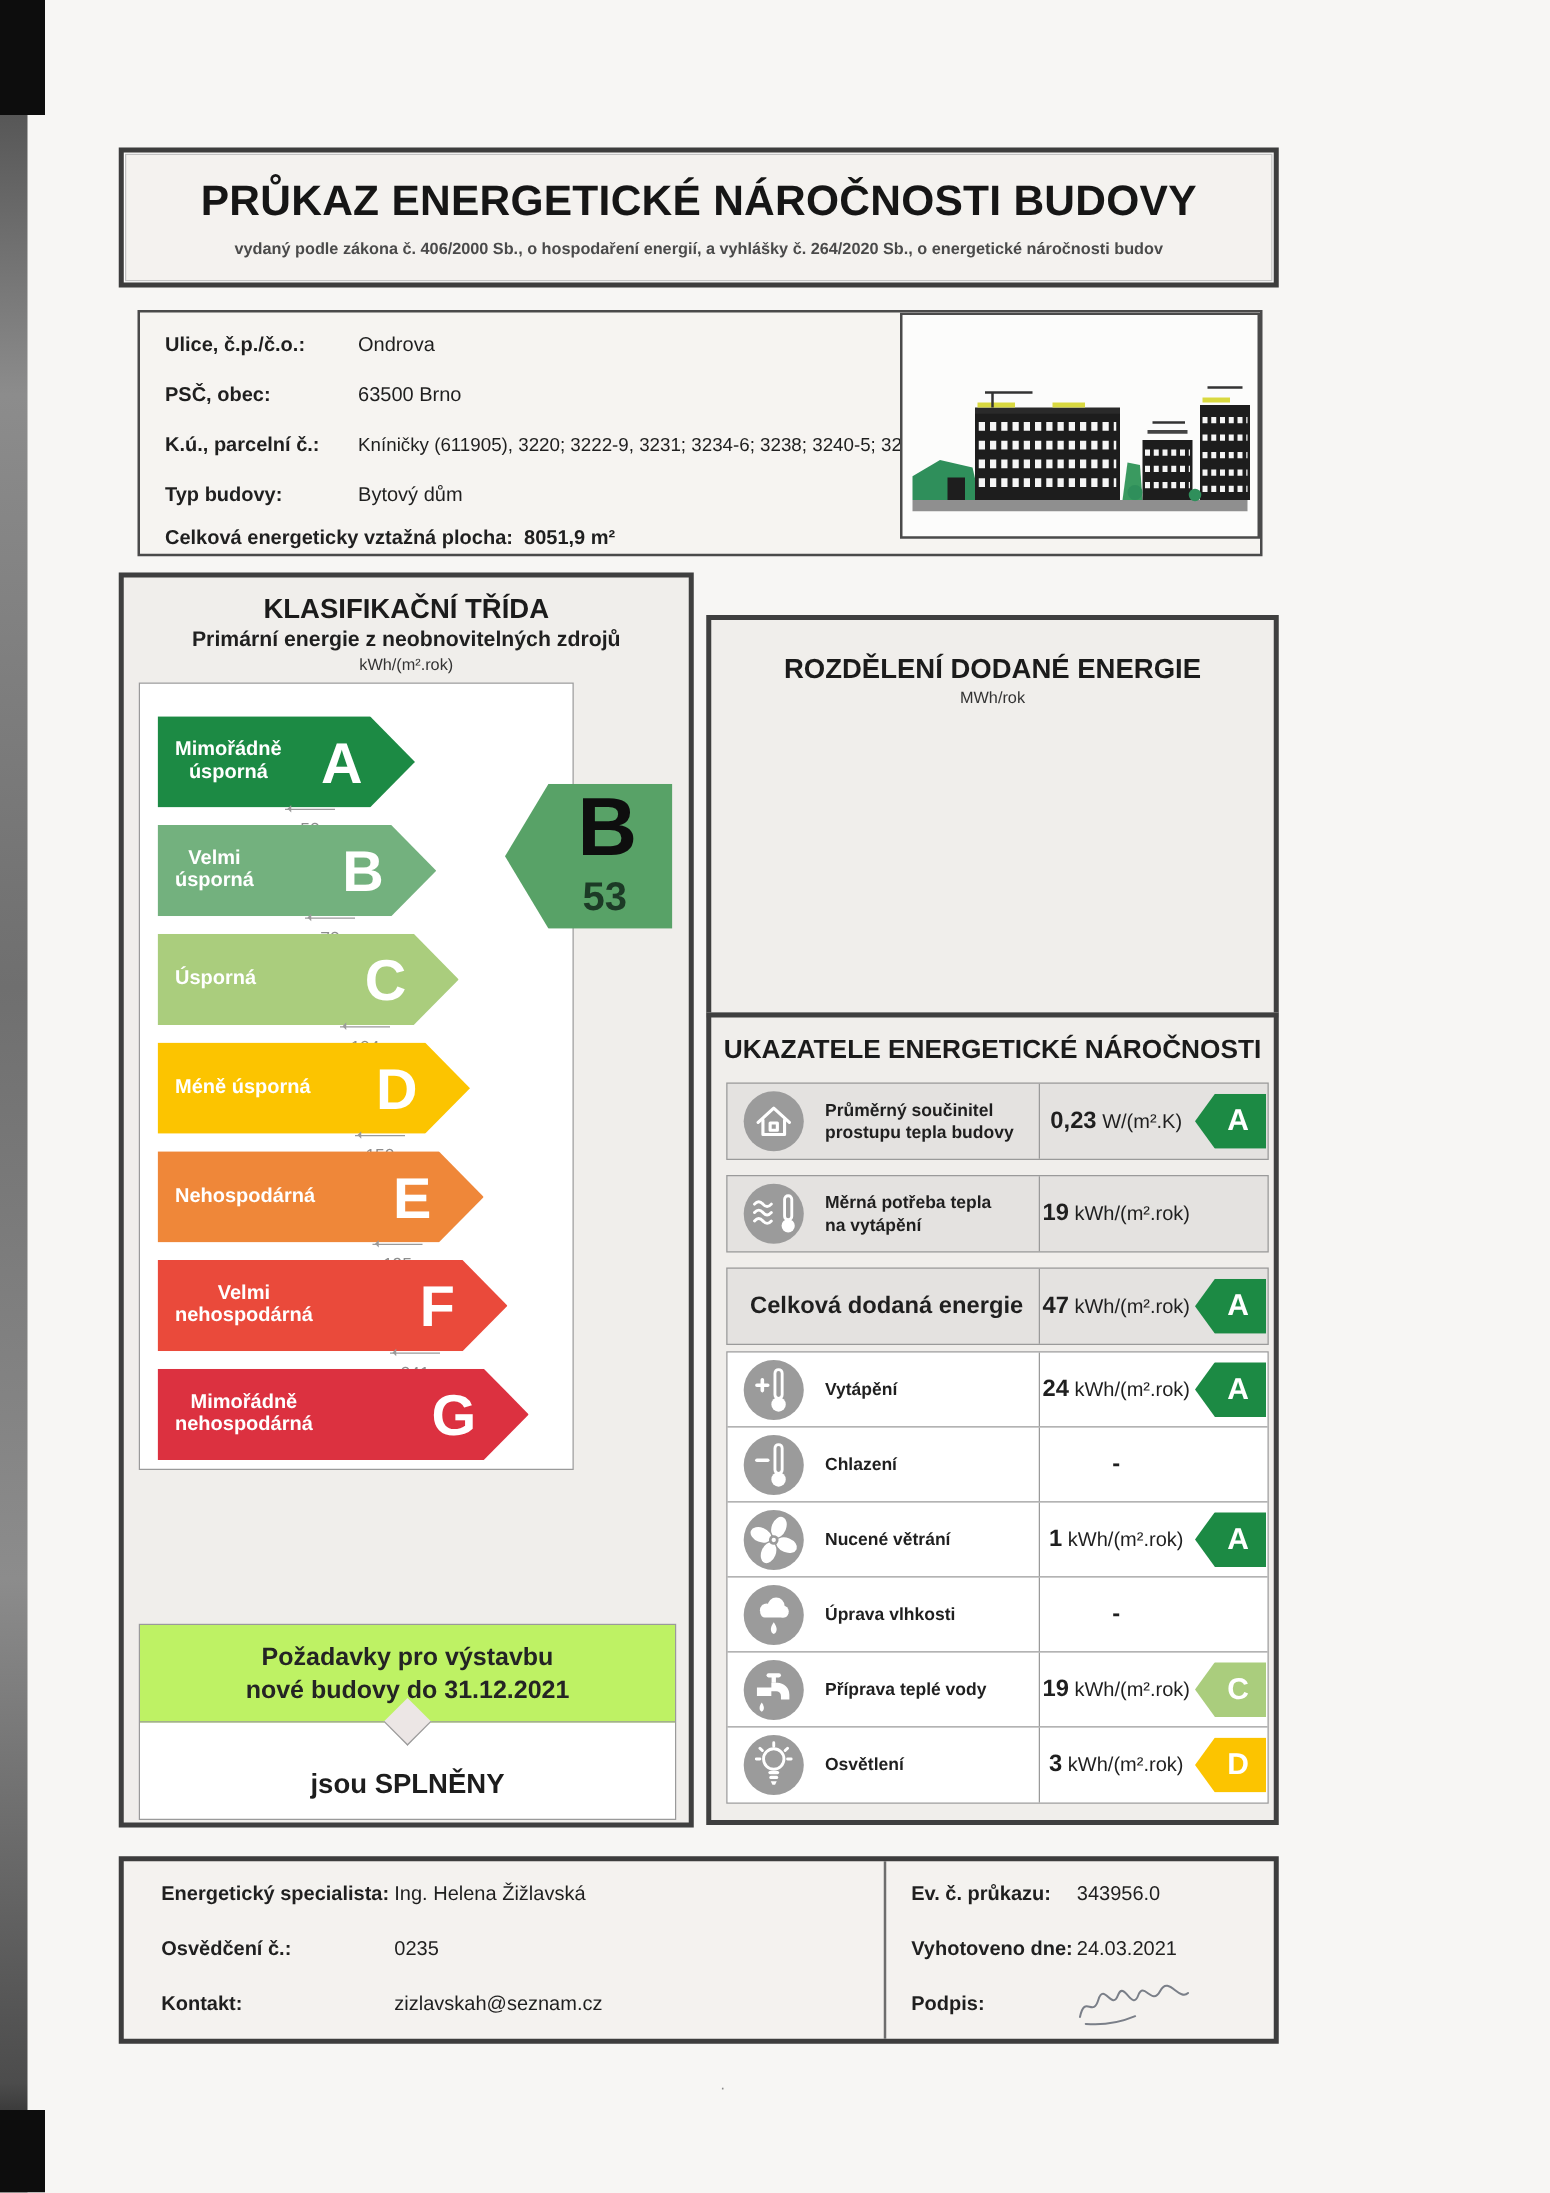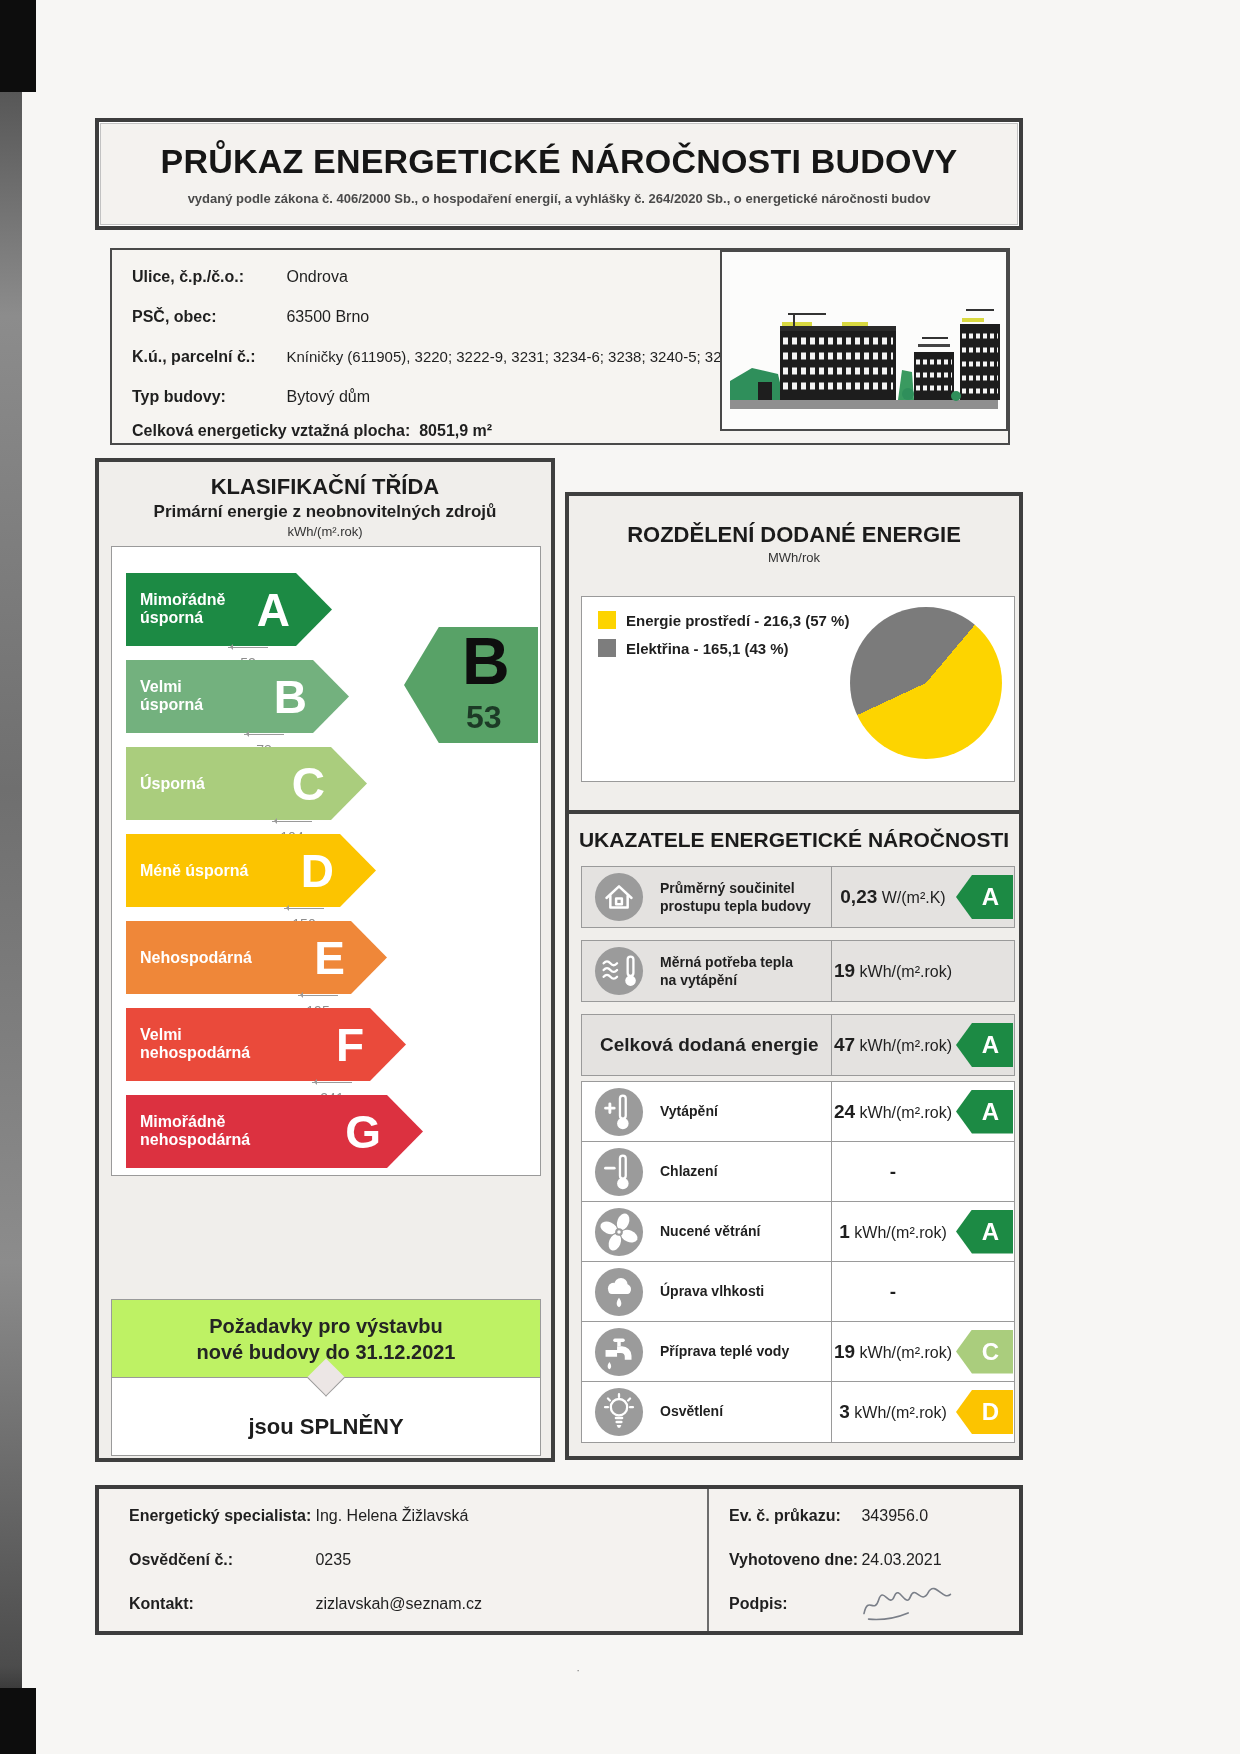--- a/index.html
+++ b/index.html
@@ -36,21 +36,21 @@
   .panel-rt  { left:565px; top:492px; width:458px; height:322px; }
   .panel-rb  { left:565px; top:810px; width:458px; height:650px; }
   .panel h2 { text-align:center; font-size:22px; color:#1b1b1b; }
   .panel-left h2 { margin-top:12px; }
   .panel-rt h2 { margin-top:26px; }
   .panel-rb h2 { margin-top:14px; font-size:21px; }
   .panel-sub { text-align:center; font-size:17px; font-weight:bold; margin-top:2px; }
   .panel-unit { text-align:center; font-size:13px; color:#333; margin-top:2px; }
 
   
-  .chart-box { position:absolute; left:12px; top:84px; width:430px; height:630px; background:#fff; border:1px solid #9a9a9a; }
+  .chart-box { position:absolute; left:12px; top:84px; width:348px; height:630px; background:#fff; border:1px solid #9a9a9a;text-align:center; }
   .arrow { position:absolute; left:14px; height:73px; color:#fff;
     clip-path:polygon(0 0, calc(100% - 36px) 0, 100% 50%, calc(100% - 36px) 100%, 0 100%); }
   .arrow .albl { position:absolute; left:14px; top:50%; transform:translateY(-50%);
     font-weight:bold; font-size:16px; line-height:1.18; white-space:pre-line; }
   .arrow .altr { position:absolute; right:42px; top:50%; transform:translateY(-50%);
     font-weight:bold; font-size:46px; }
   .c0{top:26px;  width:206px; background:#1c8a44;}
   .c1{top:113px; width:223px; background:#73b17e;}
   .c2{top:200px; width:241px; background:#aacd7d;}
   .c3{top:287px; width:250px; background:#fcc400;}
@@ -268,31 +268,20 @@
       <span>nové budovy do 31.12.2021</span>
     </div>
     <div class="req-notch"></div>
     <div class="req-result">jsou SPLNĚNY</div>
   </div>
 </div>
 
 <div class="panel panel-rt">
   <h2>ROZDĚLENÍ DODANÉ ENERGIE</h2>
   <div class="panel-unit">MWh/rok</div>
-  <div class="split-box">
-    <div class="leg leg0">
-      <span class="swatch sw-yellow"></span>
-      <span>Energie prostředí - 216,3 (57 %)</span>
-    </div>
-    <div class="leg leg1">
-      <span class="swatch sw-grey"></span>
-      <span>Elektřina - 165,1 (43 %)</span>
-    </div>
-    <div class="pie"></div>
-  </div>
 </div>
 
 <div class="panel panel-rb">
   <h2>UKAZATELE ENERGETICKÉ NÁROČNOSTI</h2>
 
   <div class="irow gray-row r1">
     <svg class="icn" viewBox="0 0 52 52">
       <circle cx="26" cy="26" r="25" fill="#9b9b9b"></circle>
       <g stroke="#fff" stroke-width="2.6" fill="none" stroke-linecap="round" stroke-linejoin="round">
         <path d="M13 27 L26 15 L39 27"></path>

